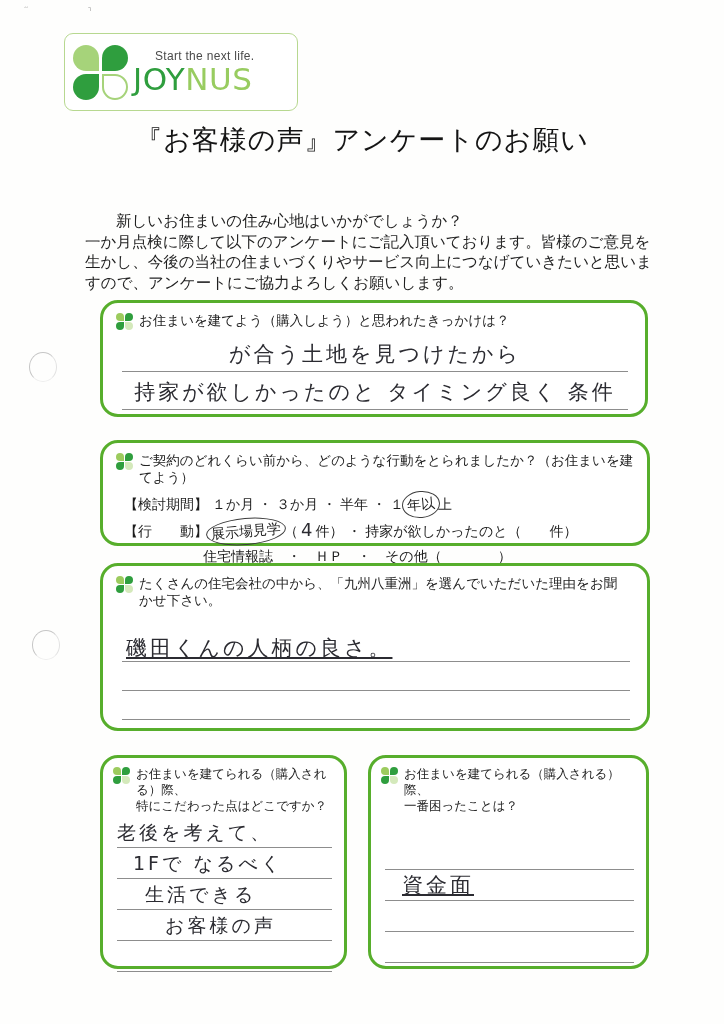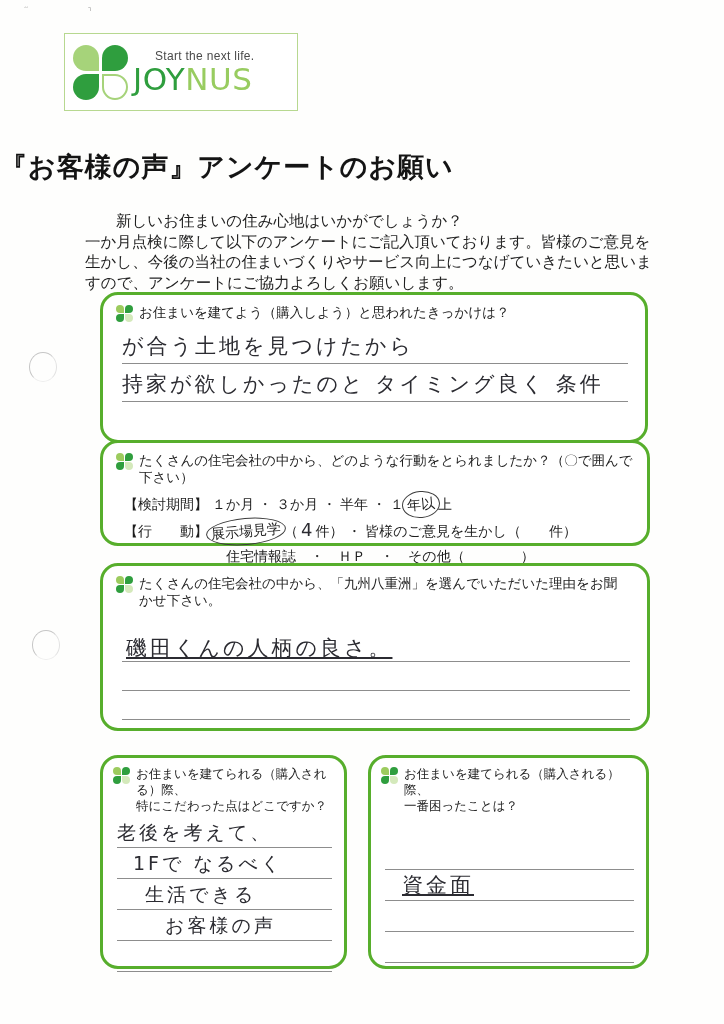--- a/index.html
+++ b/index.html
@@ -10,36 +10,36 @@
   }
   
   .speck { position:absolute; color:#9a9a9a; font-size:6px; letter-spacing:1px; }
   .punch {
     position:absolute; width:26px; height:28px; border:1px solid #c6c6c6;
     border-radius:50%; border-bottom-color:#eeeeee; border-right-color:#e2e2e2;
   }
   
   .logo {
     position:absolute; left:64px; top:33px; width:234px; height:78px;
-    border:1px solid #b7d890; border-radius:0; background:#fff;
+    border:1px solid #b7d890; border-radius:9px; background:#fff;
     display:flex; align-items:center; padding:6px 8px; box-sizing:border-box;
   }
   .clover { display:grid; grid-template-columns:26px 26px; grid-template-rows:26px 26px; gap:3px; }
   .petal-tl { background:#a6d37a; border-radius:13px 13px 0 13px; }
   .petal-tr { background:#2f9e3e; border-radius:13px 13px 13px 0; }
   .petal-bl { background:#2f9e3e; border-radius:13px 0 13px 13px; }
   .petal-br { background:#fff; border:2px solid #a6d37a; border-radius:0 13px 13px 13px; box-sizing:border-box; }
   .logo-text { margin-left:5px; display:flex; flex-direction:column; align-items:flex-start; }
   .tagline { font-size:12px; color:#4a4a4a; margin-left:22px; letter-spacing:0.3px; }
   .brand { font-family:"DejaVu Sans",sans-serif; font-size:31px; line-height:32px; letter-spacing:0.5px; }
   .brand .joy { color:#2f9e3e; }
   .brand .nus { color:#98cc60; }
   
-  .title { position:absolute; left:0; top:149px; width:100%; text-align:left;
-    font-size:27px; font-weight:700; letter-spacing:1px; color:#141414; }
+  .title { position:absolute; left:0; top:122px; width:100%; text-align:center;
+    font-size:27px; font-weight:400; letter-spacing:1px; color:#141414; }
   .intro { position:absolute; left:85px; top:211px; width:576px; font-size:15.5px; line-height:20.5px; }
   .intro .l1 { text-indent:2em; }
   
   .sbox { position:absolute; border:3px solid #57ae2c; border-radius:18px; background:#fff;
     box-sizing:border-box; padding:9px 13px; }
   .qrow { display:flex; align-items:flex-start; gap:6px; font-size:13.5px; line-height:17px; color:#222; }
   .mini-clover { display:grid; grid-template-columns:8px 8px; grid-template-rows:8px 8px; gap:1px; flex:0 0 auto; margin-top:1px; }
   .mini-clover .tl { background:#9ccb5e; border-radius:4px 4px 0 4px; }
   .mini-clover .tr { background:#2f9e3e; border-radius:4px 4px 4px 0; }
   .mini-clover .bl { background:#2f9e3e; border-radius:4px 0 4px 4px; }
@@ -48,21 +48,21 @@
   .hw { font-family:"DejaVu Sans",sans-serif; color:#2b2b31; letter-spacing:3px; transform:rotate(-0.4deg); transform-origin:left bottom; }
   .rule-row { border-bottom:1px solid #8d8d8d; }
   .answers1 { margin:4px 4px 0 6px; }
   .answers1 .rule-row { height:37px; font-size:21px; line-height:40px; }
   .answers3 { margin:8px 4px 0 6px; }
   .answers3 .rule-row { height:28px; font-size:21px; line-height:30px; }
   .answers-small { margin:3px 2px 0 4px; }
   .answers-small .rule-row { height:30px; font-size:19px; line-height:31px; }
   
   .optrows { margin:6px 0 0 8px; font-size:14px; line-height:25px; color:#1d1d1d; }
-  .indent2 { margin-left:102px; }
+  .indent2 { margin-left:79px; }
   .circle { display:inline-block; border:1.6px solid #3c3c3c; border-radius:50%;
     padding:0 4px; margin:-2px -2px; transform:rotate(-5deg); }
   .hw-num { font-family:"DejaVu Sans",sans-serif; font-size:18px; color:#2b2b31; padding:0 3px; }
 </style>
 </head>
 <body>
 
 <div class="page">
 
   <div class="speck" style="left:24px; top:2px;">،،</div>
@@ -83,21 +83,21 @@
     </div>
   </div>
 
   <div class="title">『お客様の声』アンケートのお願い</div>
 
   <div class="intro">
     <div class="l1">新しいお住まいの住み心地はいかがでしょうか？</div>
     <div>一か月点検に際して以下のアンケートにご記入頂いております。皆様のご意見を生かし、今後の当社の住まいづくりやサービス向上につなげていきたいと思いますので、アンケートにご協力よろしくお願いします。</div>
   </div>
 
-  <div class="sbox" style="left:100px; top:292px; width:548px; height:151px;">
+  <div class="sbox" style="left:100px; top:300px; width:548px; height:117px;text-align:center;">
     <div class="qrow">
       <div class="mini-clover">
           <div class="tl"></div>
           <div class="tr"></div>
           <div class="bl"></div>
           <div class="br"></div>
         </div>
       <span>お住まいを建てよう（購入しよう）と思われたきっかけは？</span>
     </div>
     <div class="answers1">
@@ -107,37 +107,37 @@
   </div>
 
   <div class="sbox" style="left:100px; top:440px; width:550px; height:106px;">
     <div class="qrow">
       <div class="mini-clover">
           <div class="tl"></div>
           <div class="tr"></div>
           <div class="bl"></div>
           <div class="br"></div>
         </div>
-      <span>たくさんの住宅会社の中から、どのような行動をとられましたか？（〇で囲んで下さい）</span>
+      <span>ご契約のどれくらい前から、どのような行動をとられましたか？（お住まいを建てよう）</span>
     </div>
     <div class="optrows">
       <div>
         <span>【検討期間】</span>
         <span>１か月</span>
         <span>・</span>
         <span>３か月</span>
         <span>・</span>
         <span>半年</span>
         <span>・</span>
         <span>１</span><span class="circle">年以</span><span>上</span>
       </div>
       <div>
         <span>【行　　動】</span><span class="circle">展示場見学</span><span>（</span><span class="hw-num">4</span><span>件）</span>
         <span>・</span>
-        <span>皆様のご意見を生かし（　　件）</span>
+        <span>持家が欲しかったのと（　　件）</span>
       </div>
       <div class="indent2">住宅情報誌　・　ＨＰ　・　その他（　　　　）</div>
     </div>
   </div>
 
   <div class="sbox" style="left:100px; top:563px; width:550px; height:168px;">
     <div class="qrow" style="width:510px;">
       <div class="mini-clover">
           <div class="tl"></div>
           <div class="tr"></div>

